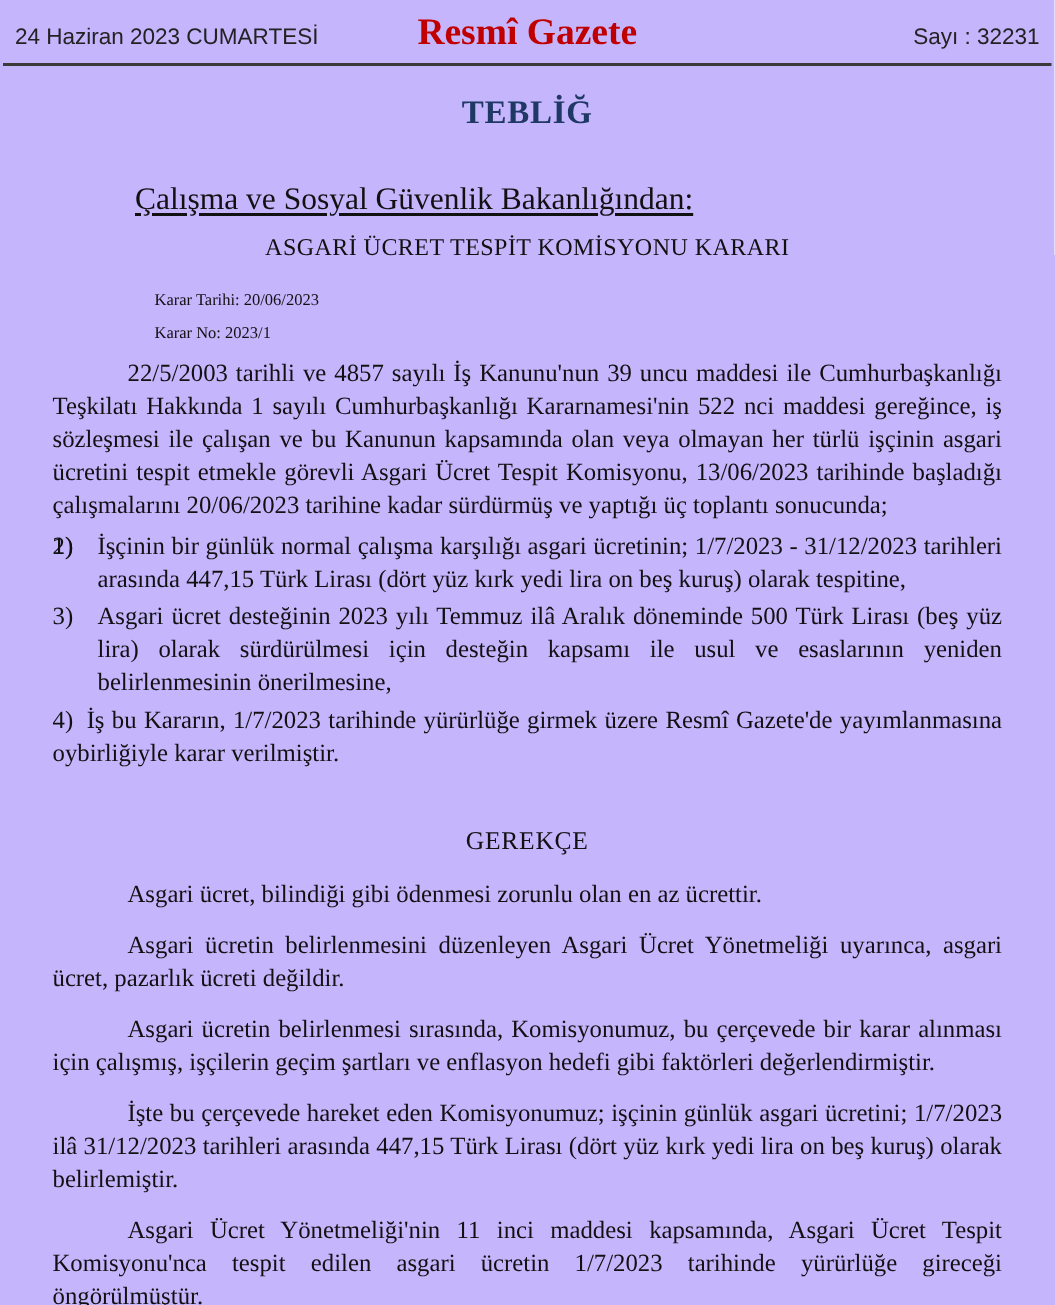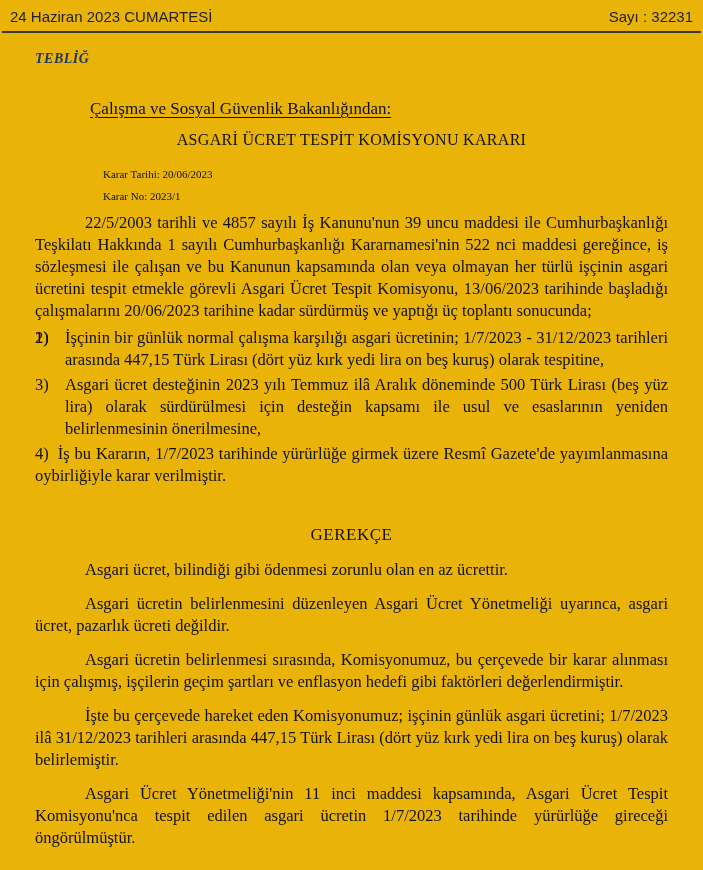--- a/index.html
+++ b/index.html
@@ -1,19 +1,19 @@
 <!DOCTYPE html>
 <html lang="tr"><head>
 <meta charset="utf-8">
 <style>
   html, body { margin: 0; padding: 0; background: #ffffff; }
   .page {
     width: 703px;
     height: 870px;
-    background: #eab308;
+    background: #c4b5fd;
     color: #111111;
     font-family: "Liberation Serif", serif;
     position: relative;
     overflow: hidden;
     box-sizing: border-box;
   }
   
   .masthead {
     display: flex;
     align-items: baseline;
@@ -44,29 +44,29 @@
     border-top: 2px solid #3a3a3a;
     margin: 2px 2px 0 2px;
   }
   
   .content {
     padding: 0 35px;
     box-sizing: border-box;
   }
   .teblig {
     margin: 18px 0 0 0;
-    font-size: 14px;
+    text-align: center;
+    font-size: 22px;
     font-weight: bold;
     color: #1f3864;
     letter-spacing: 0.5px;
-    font-style: italic;
   }
   .ministry {
     margin: 32px 0 0 55px;
-    font-size: 17px;
+    font-size: 21px;
     text-decoration: underline;
     text-underline-offset: 3px;
   }
   .dec-title {
     margin: 12px 0 0 0;
     text-align: center;
     font-size: 16px;
     font-weight: normal;
     letter-spacing: 0.3px;
   }
@@ -116,20 +116,21 @@
   }
   .rat-para { margin-bottom: 12px; }
 </style>
 </head>
 <body>
 
 <div class="page">
 
   <header class="masthead">
     <span class="m-date">24 Haziran 2023 CUMARTESİ</span>
+    <span class="m-title">Resmî Gazete</span>
     <span class="m-issue">Sayı : 32231</span>
   </header>
   <div class="rule"></div>
 
   <div class="content">
 
     <h1 class="teblig">TEBLİĞ</h1>
 
     <div class="ministry">Çalışma ve Sosyal Güvenlik Bakanlığından:</div>
 

